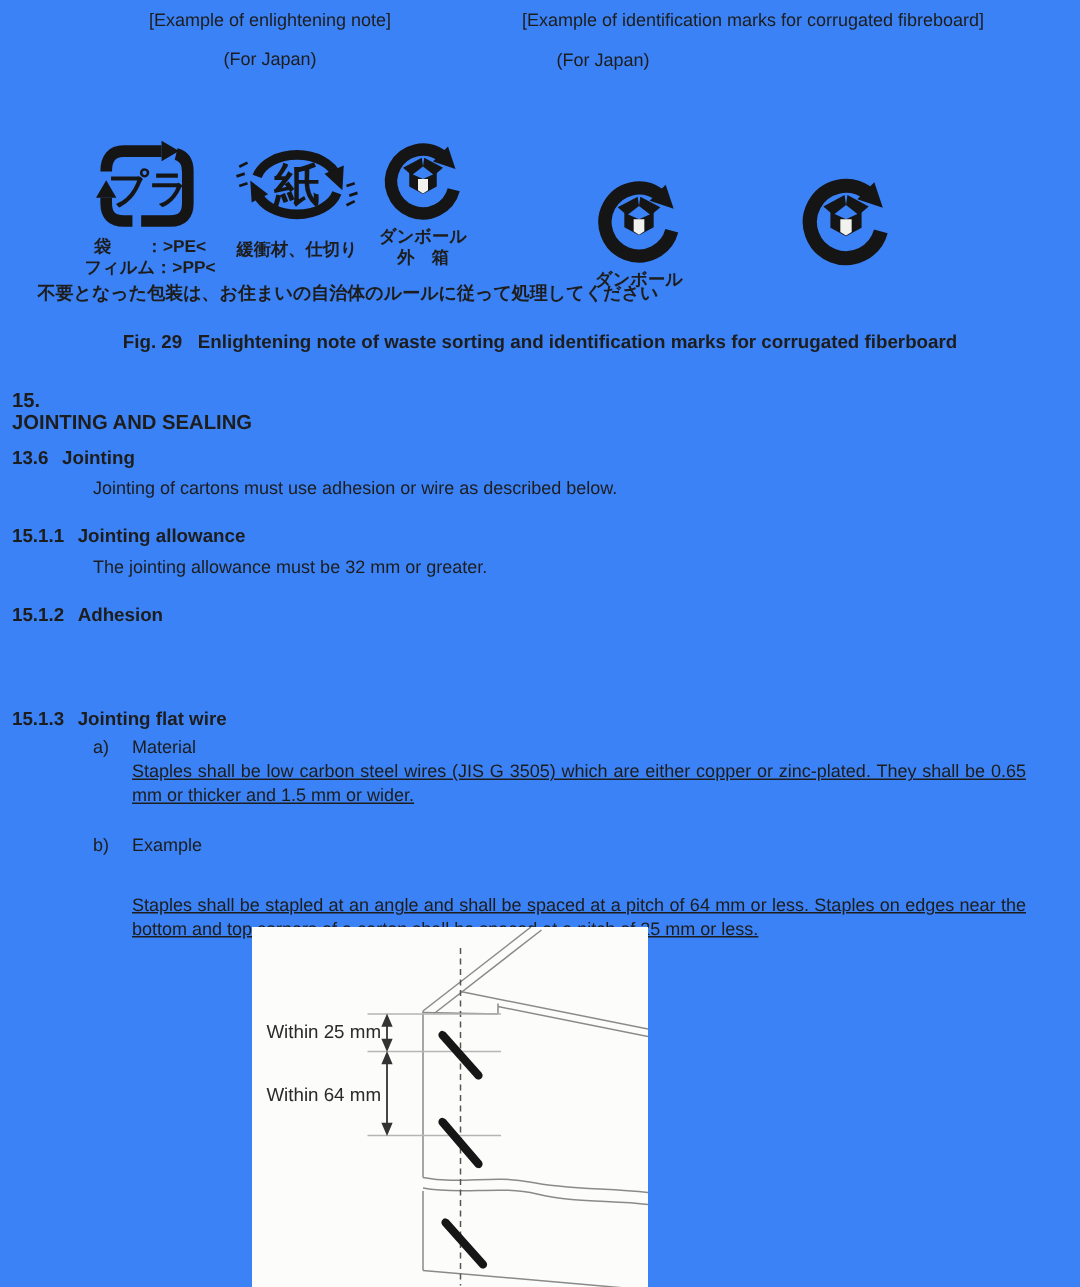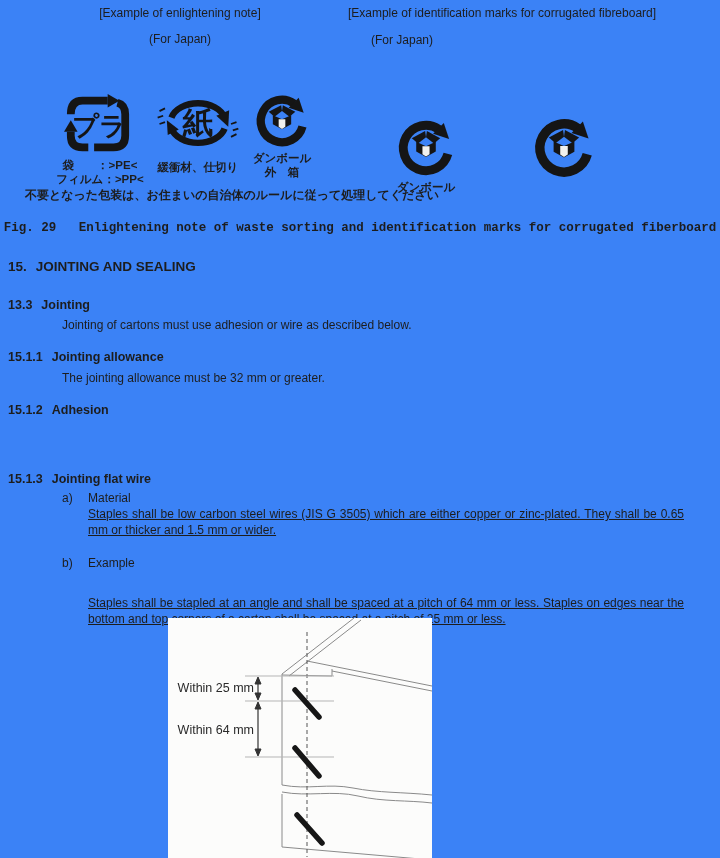--- a/index.html
+++ b/index.html
@@ -2,21 +2,21 @@
 <html><head>
 <meta charset="utf-8">
 <style>
   html,body{margin:0;padding:0;background:#e6e6e4;}
   .page{position:relative;width:720px;height:858px;background:#3b82f6;
         font-family:"Liberation Sans",sans-serif;color:#1d1d1d;font-size:12px;
         overflow:hidden;margin:0 auto;}
   .abs{position:absolute;}
   .b{font-weight:bold;}
   .ctr{text-align:center;}
-  .pre{white-space:pre;font-family:Liberation Mono, monospace;}
+  .pre{white-space:pre;}
   .hrow{display:flex;align-items:baseline;}
   .hnum{font-weight:bold;margin-right:9px;}
   .htitle{font-weight:bold;}
   .h2{font-size:13.5px;}
   .h3{font-size:12.5px;}
   .body-text{line-height:15.5px;}
   .just{text-align:justify;text-decoration:underline;}
   .item-row{display:flex;}
   .item-marker{width:26px;flex:0 0 26px;}
   .jp{font-weight:bold;}
@@ -96,27 +96,27 @@
   <div class="abs" style="left:530px;top:114px;">
     <svg width="68" height="68" viewBox="0 0 72 72">
         <use href="#cbmark"></use>
       </svg>
   </div>
 
   <div class="abs jp" style="left:25px;top:187px;font-size:12px;">不要となった包装は、お住まいの自治体のルールに従って処理してください</div>
 
   <div class="abs ctr b pre" style="left:0;top:221px;width:720px;font-size:12.5px;">Fig. 29   Enlightening note of waste sorting and identification marks for corrugated fiberboard</div>
 
-  <div class="abs hrow h2" style="left:8px;top:259px;">
+  <div class="abs hrow h2" style="left:8px;top:259px;flex-direction:column;">
     <span class="hnum">15.</span>
     <span class="htitle">JOINTING AND SEALING</span>
   </div>
 
   <div class="abs hrow h3" style="left:8px;top:298px;">
-    <span class="hnum">13.3</span>
+    <span class="hnum">13.6</span>
     <span class="htitle">Jointing</span>
   </div>
   <div class="abs body-text" style="left:62px;top:318px;width:620px;">Jointing of cartons must use adhesion or wire as described below.</div>
 
   <div class="abs hrow h3" style="left:8px;top:350px;">
     <span class="hnum">15.1.1</span>
     <span class="htitle">Jointing allowance</span>
   </div>
   <div class="abs body-text" style="left:62px;top:371px;width:620px;">The jointing allowance must be 32 mm or greater.</div>
 

